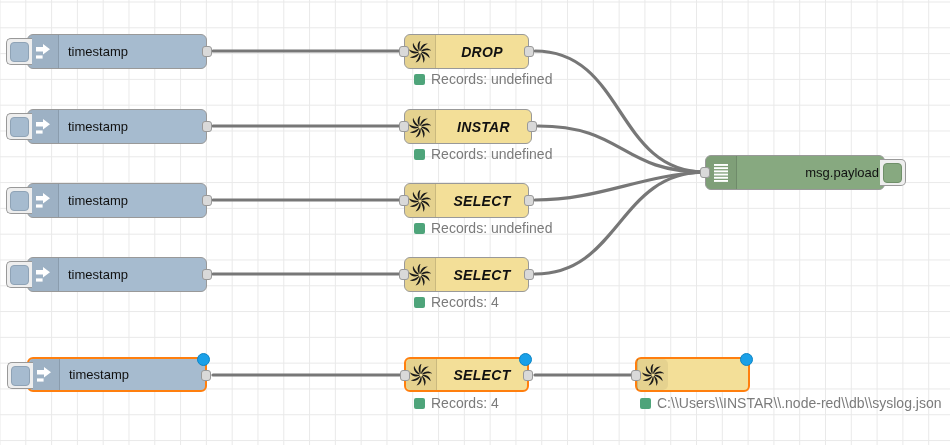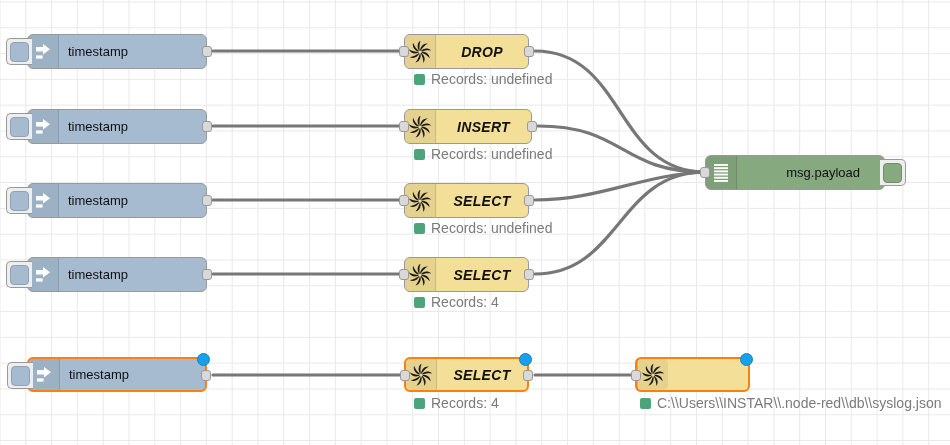--- a/index.html
+++ b/index.html
@@ -73,21 +73,21 @@
     color: #111111;
     white-space: nowrap;
   }
   .label.center { justify-content: center; }
   .label.sql {
     font-weight: bold;
     font-style: italic;
     font-size: 14px;
     letter-spacing: 0.3px;
   }
-  .label.dbg { font-size: 13px; justify-content: flex-end; padding-right: 24px; }
+  .label.dbg { font-size: 13px; justify-content: flex-end; padding-right: 5px; }
 
   
   .btn-tab {
     position: absolute;
     left: -22px;
     top: 3px;
     width: 26px;
     height: 27px;
     box-sizing: border-box;
     background: #eeeeee;
@@ -249,21 +249,21 @@
             <path d="M11 11 C 11 5.5, 14.5 2.2, 18.8 2.6 C 15.6 4.4, 13 7.2, 11 11 Z" fill="#1a1a1a" transform="rotate(80 11 11)"></path>
             <path d="M11 11 C 11 5.5, 14.5 2.2, 18.8 2.6 C 15.6 4.4, 13 7.2, 11 11 Z" fill="#1a1a1a" transform="rotate(120 11 11)"></path>
             <path d="M11 11 C 11 5.5, 14.5 2.2, 18.8 2.6 C 15.6 4.4, 13 7.2, 11 11 Z" fill="#1a1a1a" transform="rotate(160 11 11)"></path>
             <path d="M11 11 C 11 5.5, 14.5 2.2, 18.8 2.6 C 15.6 4.4, 13 7.2, 11 11 Z" fill="#1a1a1a" transform="rotate(200 11 11)"></path>
             <path d="M11 11 C 11 5.5, 14.5 2.2, 18.8 2.6 C 15.6 4.4, 13 7.2, 11 11 Z" fill="#1a1a1a" transform="rotate(240 11 11)"></path>
             <path d="M11 11 C 11 5.5, 14.5 2.2, 18.8 2.6 C 15.6 4.4, 13 7.2, 11 11 Z" fill="#1a1a1a" transform="rotate(280 11 11)"></path>
             <path d="M11 11 C 11 5.5, 14.5 2.2, 18.8 2.6 C 15.6 4.4, 13 7.2, 11 11 Z" fill="#1a1a1a" transform="rotate(320 11 11)"></path>
             <circle cx="11" cy="11" r="1.6" fill="#f3df98"></circle>
           </svg>
         </div>
-        <div class="label sql center">INSERT</div>
+        <div class="label sql center">INSTAR</div>
         <div class="port out"></div>
         <div class="port in"></div>
       </div>
       <div class="node node-inject" style="left: 27px; top: 183px; width: 180px;">
         <div class="icon-box">
           <svg class="arrow-ico" width="20" height="20" viewBox="0 0 20 20">
             <path d="M3 5 H10 V2 L17 7.3 L10 12.6 V9.6 H3 Z" fill="#ffffff"></path>
             <path d="M3 13.4 H9.6 V16.6 H3 Z" fill="#ffffff"></path>
           </svg>
         </div>

